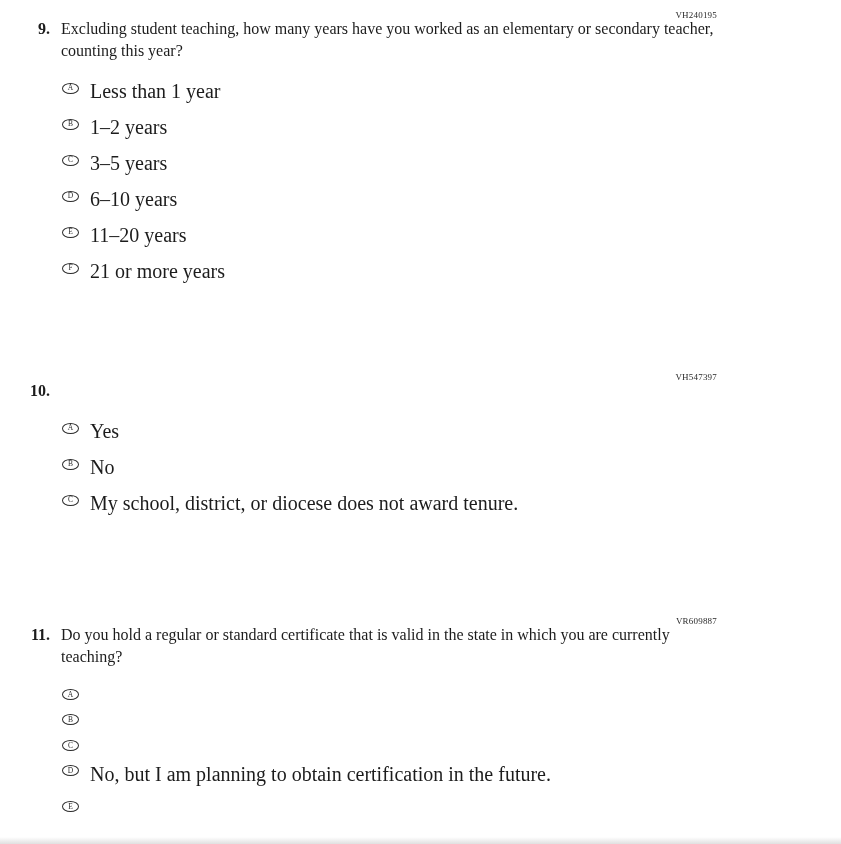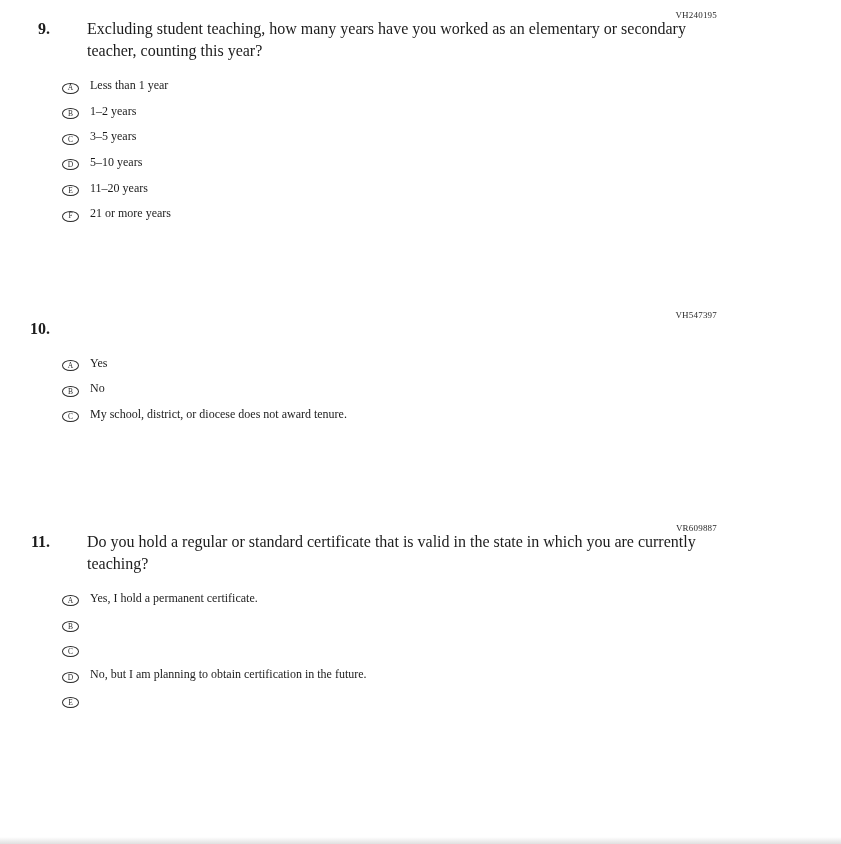--- a/index.html
+++ b/index.html
@@ -46,21 +46,20 @@
     text-align: right;
     font-weight: 700;
     font-size: 16px;
     line-height: 1.38;
     margin-right: 11px;
   }
   .q-text {
     font-size: 16px;
     line-height: 1.38;
     max-width: 660px;
-    margin-left: 26px;
   }
   .options {
     margin-top: 16px;
     margin-left: 40px;
   }
   .option {
     display: flex;
     align-items: flex-start;
     margin-bottom: 10px;
     cursor: default;
@@ -79,21 +78,21 @@
     box-sizing: border-box;
     background: #ffffff;
   }
   .bubble-letter {
     font-size: 7.5px;
     line-height: 1;
     color: #2b2b2b;
     font-family: "Liberation Serif", "DejaVu Serif", serif;
   }
   .option-label {
-    font-size: 12px;
+    font-size: 20px;
     line-height: 1.3;
     max-width: 640px;
   }
   .page-edge {
     position: absolute;
     left: 0;
     bottom: 0;
     width: 841px;
     height: 7px;
     background: linear-gradient(to bottom, rgba(255,255,255,0), #d8d8d8);
@@ -127,21 +126,21 @@
       <div class="option">
         <span class="bubble">
             <span class="bubble-letter">C</span>
           </span>
         <span class="option-label">3–5 years</span>
       </div>
       <div class="option">
         <span class="bubble">
             <span class="bubble-letter">D</span>
           </span>
-        <span class="option-label">5–10 years</span>
+        <span class="option-label">6–10 years</span>
       </div>
       <div class="option">
         <span class="bubble">
             <span class="bubble-letter">E</span>
           </span>
         <span class="option-label">11–20 years</span>
       </div>
       <div class="option">
         <span class="bubble">
             <span class="bubble-letter">F</span>
@@ -182,21 +181,20 @@
     <div class="q-code">VR609887</div>
     <div class="q-header">
       <span class="q-num">11.</span>
       <span class="q-text">Do you hold a regular or standard certificate that is valid in the state in which you are currently teaching?</span>
     </div>
     <div class="options">
       <div class="option">
         <span class="bubble">
             <span class="bubble-letter">A</span>
           </span>
-        <span class="option-label">Yes, I hold a permanent certificate.</span>
       </div>
       <div class="option">
         <span class="bubble">
             <span class="bubble-letter">B</span>
           </span>
       </div>
       <div class="option">
         <span class="bubble">
             <span class="bubble-letter">C</span>
           </span>

